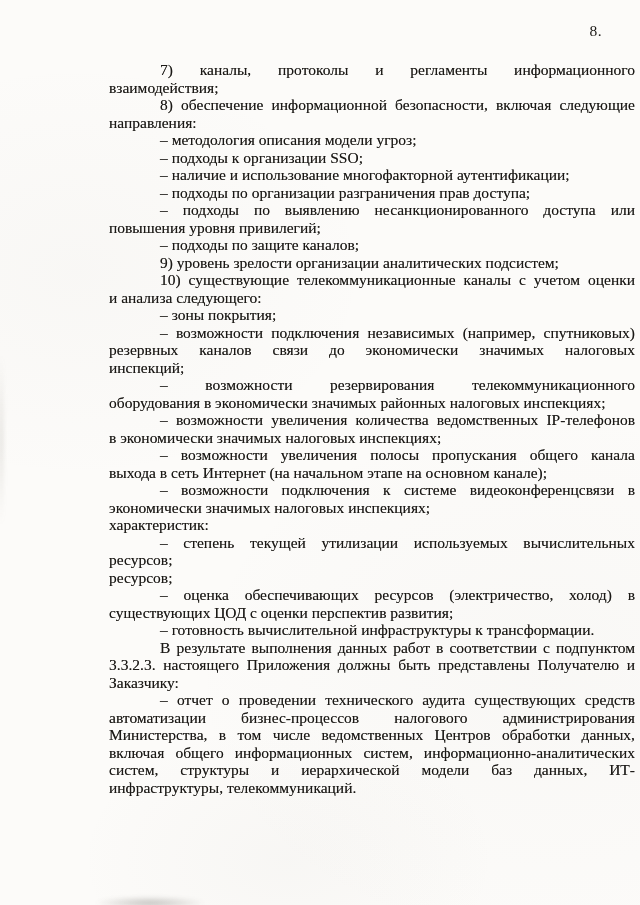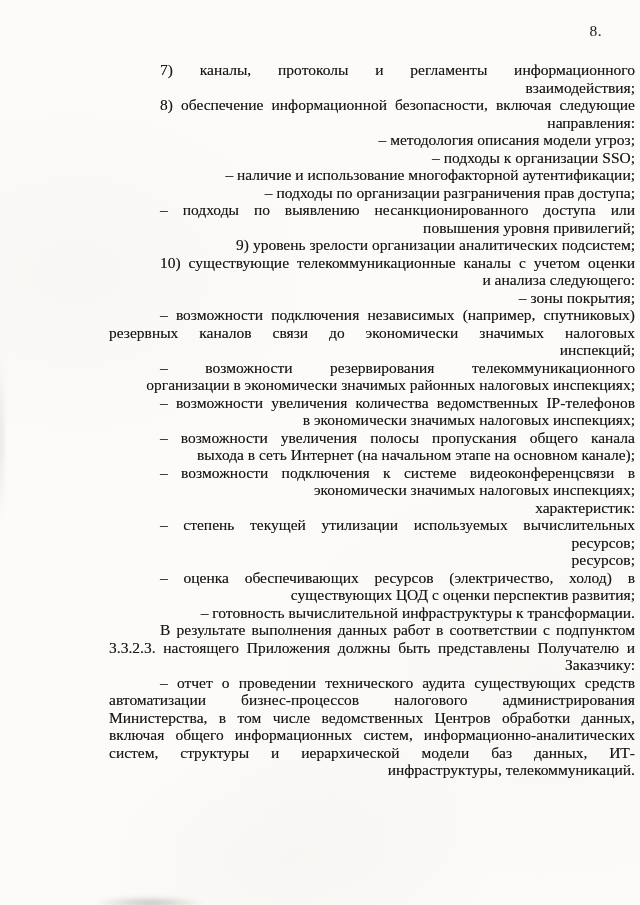--- a/index.html
+++ b/index.html
@@ -36,21 +36,21 @@
     width: 526px;
     margin-left: 28px;
   }
   .para {
     margin: 0;
     padding: 0;
   }
   .line {
     font-size: 15.5px;
     line-height: 17.5px;
-    text-align: right;
+    text-align: left;
     white-space: normal;
     text-shadow: 0 0 0.4px rgba(20,18,15,0.55); 
   }
   .line.first {
     padding-left: 51px;
   }
   .line.just {
     text-align: justify;
     text-align-last: justify;
   }
@@ -101,37 +101,40 @@
         <div class="line first">– наличие и использование многофакторной аутентификации;</div>
       </div>
       <div class="para">
         <div class="line first">– подходы по организации разграничения прав доступа;</div>
       </div>
       <div class="para">
         <div class="line first just">– подходы по выявлению несанкционированного доступа или</div>
         <div class="line">повышения уровня привилегий;</div>
       </div>
       <div class="para">
+        <div class="line first">– подходы по защите каналов;</div>
+      </div>
+      <div class="para">
         <div class="line first">9) уровень зрелости организации аналитических подсистем;</div>
       </div>
       <div class="para">
         <div class="line first just">10) существующие телекоммуникационные каналы с учетом оценки</div>
         <div class="line">и анализа следующего:</div>
       </div>
       <div class="para">
         <div class="line first">– зоны покрытия;</div>
       </div>
       <div class="para">
         <div class="line first just">– возможности подключения независимых (например, спутниковых)</div>
         <div class="line just">резервных каналов связи до экономически значимых налоговых</div>
         <div class="line">инспекций;</div>
       </div>
       <div class="para">
         <div class="line first just">– возможности резервирования телекоммуникационного</div>
-        <div class="line">организации в экономически значимых районных налоговых инспекциях;</div>
+        <div class="line">оборудования в экономически значимых районных налоговых инспекциях;</div>
       </div>
       <div class="para">
         <div class="line first just">– возможности увеличения количества ведомственных IP-телефонов</div>
         <div class="line">в экономически значимых налоговых инспекциях;</div>
       </div>
       <div class="para">
         <div class="line first just">– возможности увеличения полосы пропускания общего канала</div>
         <div class="line">выхода в сеть Интернет (на начальном этапе на основном канале);</div>
       </div>
       <div class="para">

